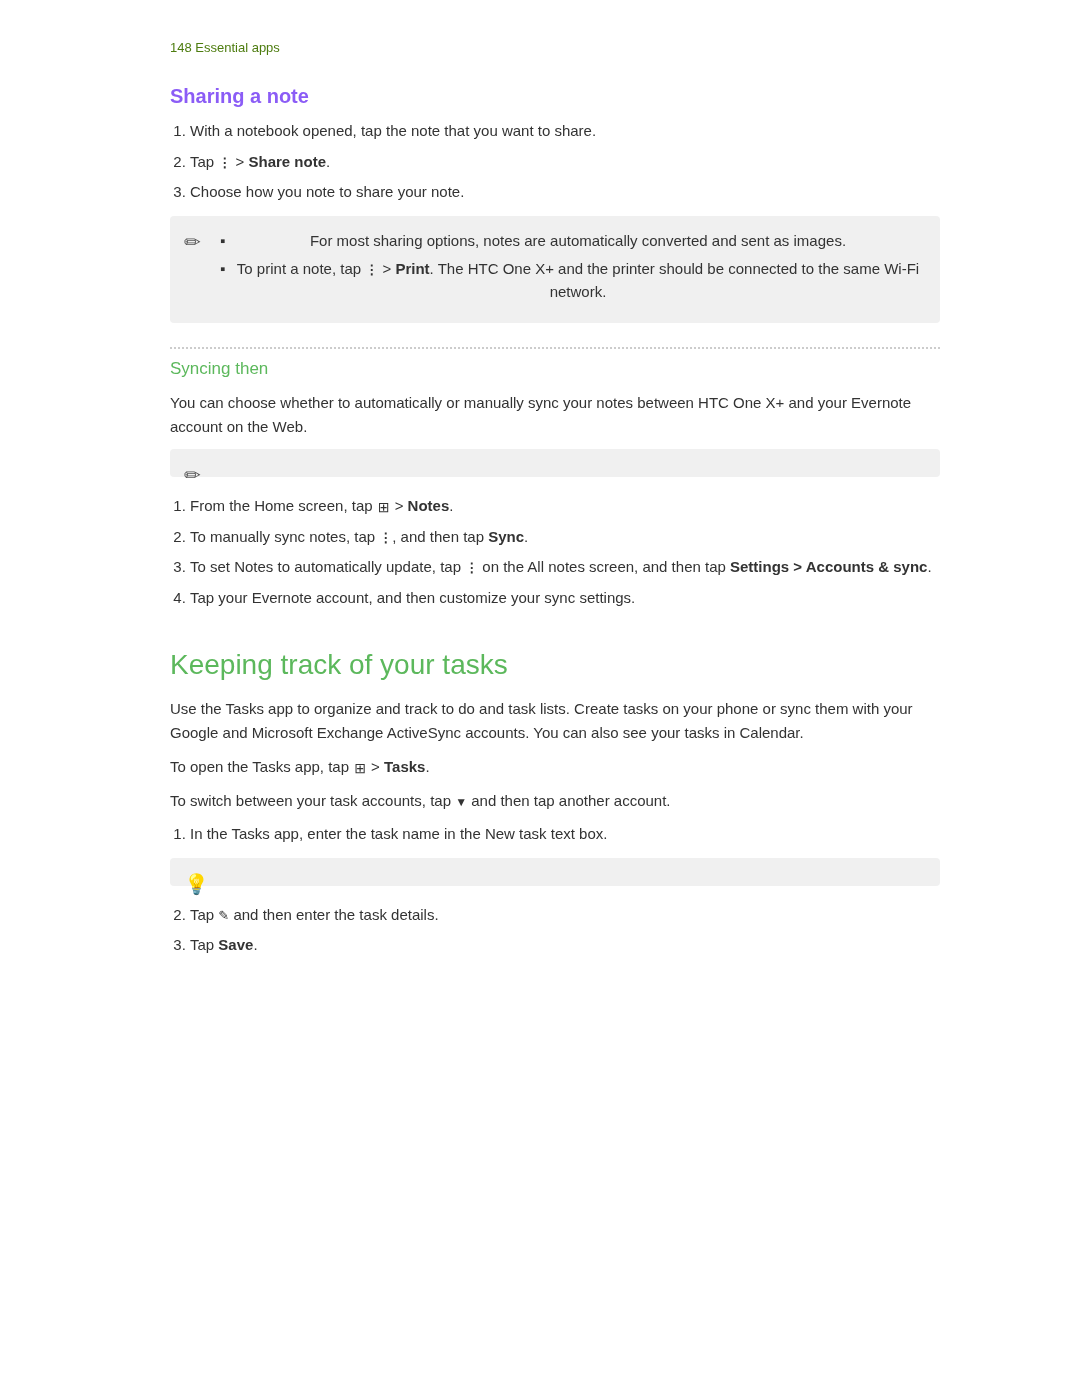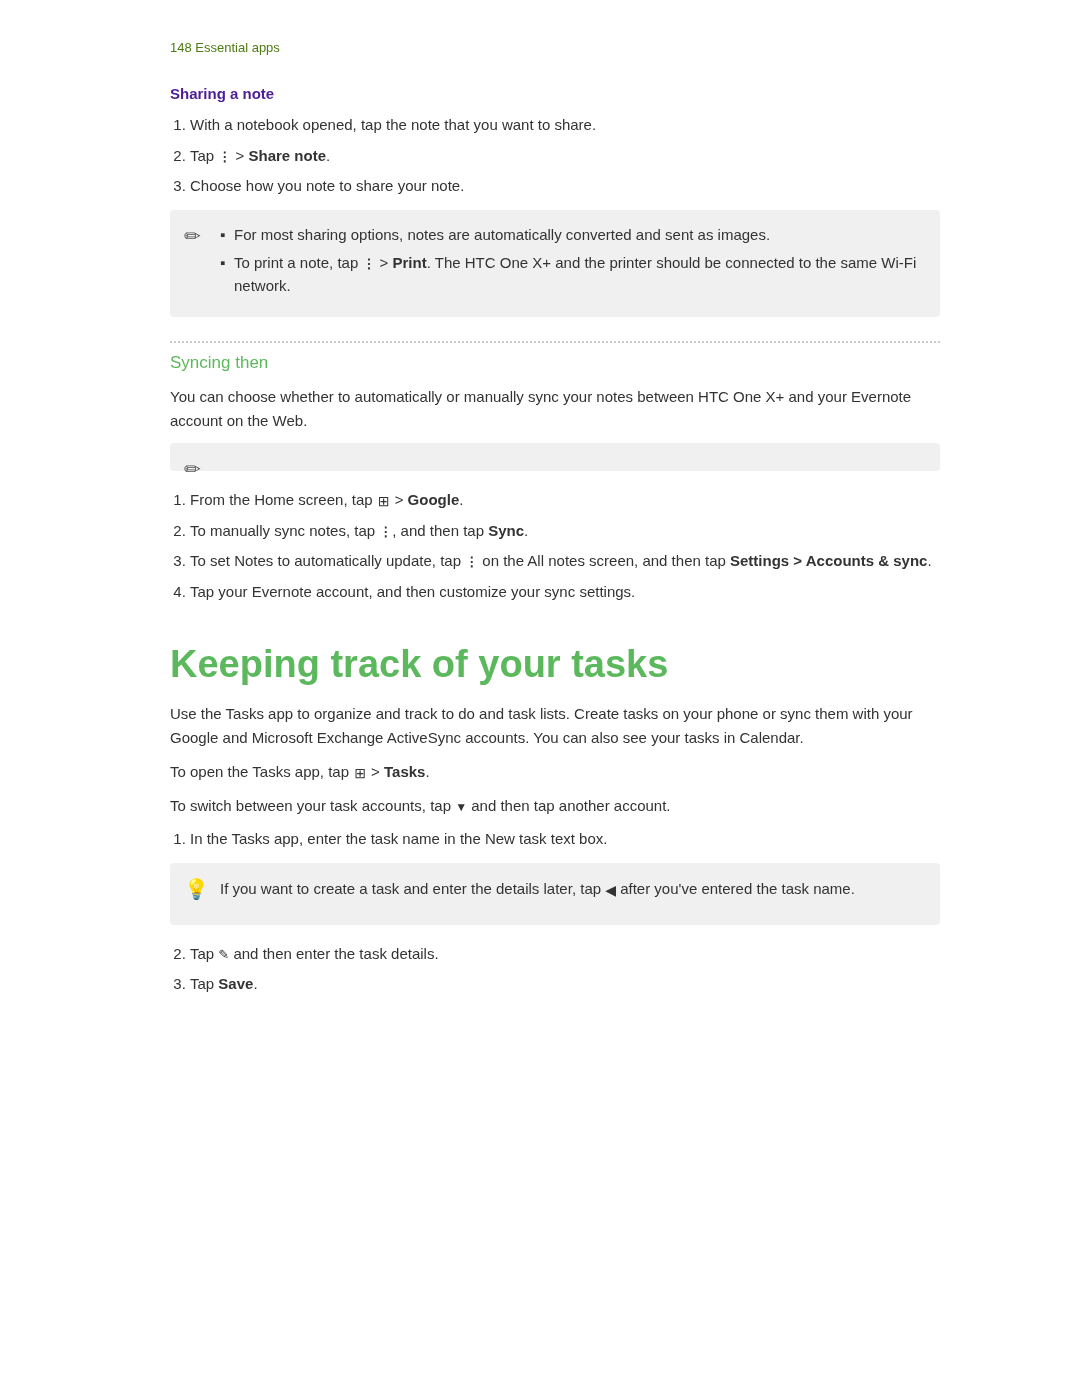--- a/index.html
+++ b/index.html
@@ -11,23 +11,23 @@
       width: 1080px;
       min-height: 1397px;
       padding: 40px 140px 60px 170px;
     }
     .page-header {
       font-size: 13px;
       color: #4d7c0f;
       margin-bottom: 30px;
     }
     .section-heading {
-      font-size: 15px;
+      font-size: 20px;
       font-weight: bold;
-      color: #4c1d95;
+      color: #8b5cf6;
       margin-bottom: 12px;
     }
     ol {
       margin-left: 20px;
       margin-bottom: 12px;
     }
     ol li {
       margin-bottom: 8px;
       line-height: 1.5;
     }
@@ -41,20 +41,21 @@
     .note-box .pencil-icon {
       position: absolute;
       left: 14px;
       top: 14px;
       font-size: 20px;
       color: #555;
     }
     .note-box ul {
       list-style: none;
       padding: 0;
+      text-align: center;
     }
     .note-box ul li {
       margin-bottom: 6px;
       line-height: 1.5;
       padding-left: 14px;
       position: relative;
     }
     .note-box ul li::before {
       content: '▪';
       position: absolute;
@@ -93,22 +94,22 @@
       color: #5cb85c;
       font-size: 17px;
       font-weight: normal;
       border-top: 2px dotted #ccc;
       padding-top: 10px;
       margin-bottom: 12px;
       margin-top: 24px;
     }
     .main-section-title {
       color: #5cb85c;
-      font-size: 38px;
-      font-weight: bold;
+      font-size: 28px;
+      font-weight: normal;
       margin: 40px 0 16px 0;
     }
     p {
       line-height: 1.6;
       margin-bottom: 10px;
     }
     b, strong {
       font-weight: bold;
     }
     .inline-icon {
@@ -186,21 +187,21 @@
   <p>
     <span>You can choose whether to automatically or manually sync your notes between HTC One X+ and your Evernote account on the Web.</span>
   </p>
 
   <div class="note-box-single">
     <span class="pencil-icon">✏</span>
   </div>
 
   <ol>
     <li>
-      From the Home screen, tap <span class="grid-icon">⊞</span> &gt; <strong>Google</strong>.
+      From the Home screen, tap <span class="grid-icon">⊞</span> &gt; <strong>Notes</strong>.
     </li>
     <li>
       To manually sync notes, tap <span class="inline-icon">⋮</span>, and then tap <strong>Sync</strong>.
     </li>
     <li>
       To set Notes to automatically update, tap <span class="inline-icon">⋮</span> on the All notes screen, and then tap <strong>Settings &gt; Accounts &amp; sync</strong>.
     </li>
     <li>
       <span>Tap your Evernote account, and then customize your sync settings.</span>
     </li>
@@ -227,23 +228,20 @@
   <div>
 
     <ol>
       <li>
         <span>In the Tasks app, enter the task name in the New task text box.</span>
       </li>
     </ol>
 
     <div class="tip-box">
       <span class="bulb-icon">💡</span>
-      <p>
-        If you want to create a task and enter the details later, tap <span class="back-arrow">◀</span> after you've entered the task name.
-      </p>
     </div>
 
     <ol start="2">
       <li>
         Tap <span class="pencil-edit">✎</span> and then enter the task details.
       </li>
       <li>
         Tap <strong>Save</strong>.
       </li>
     </ol>

